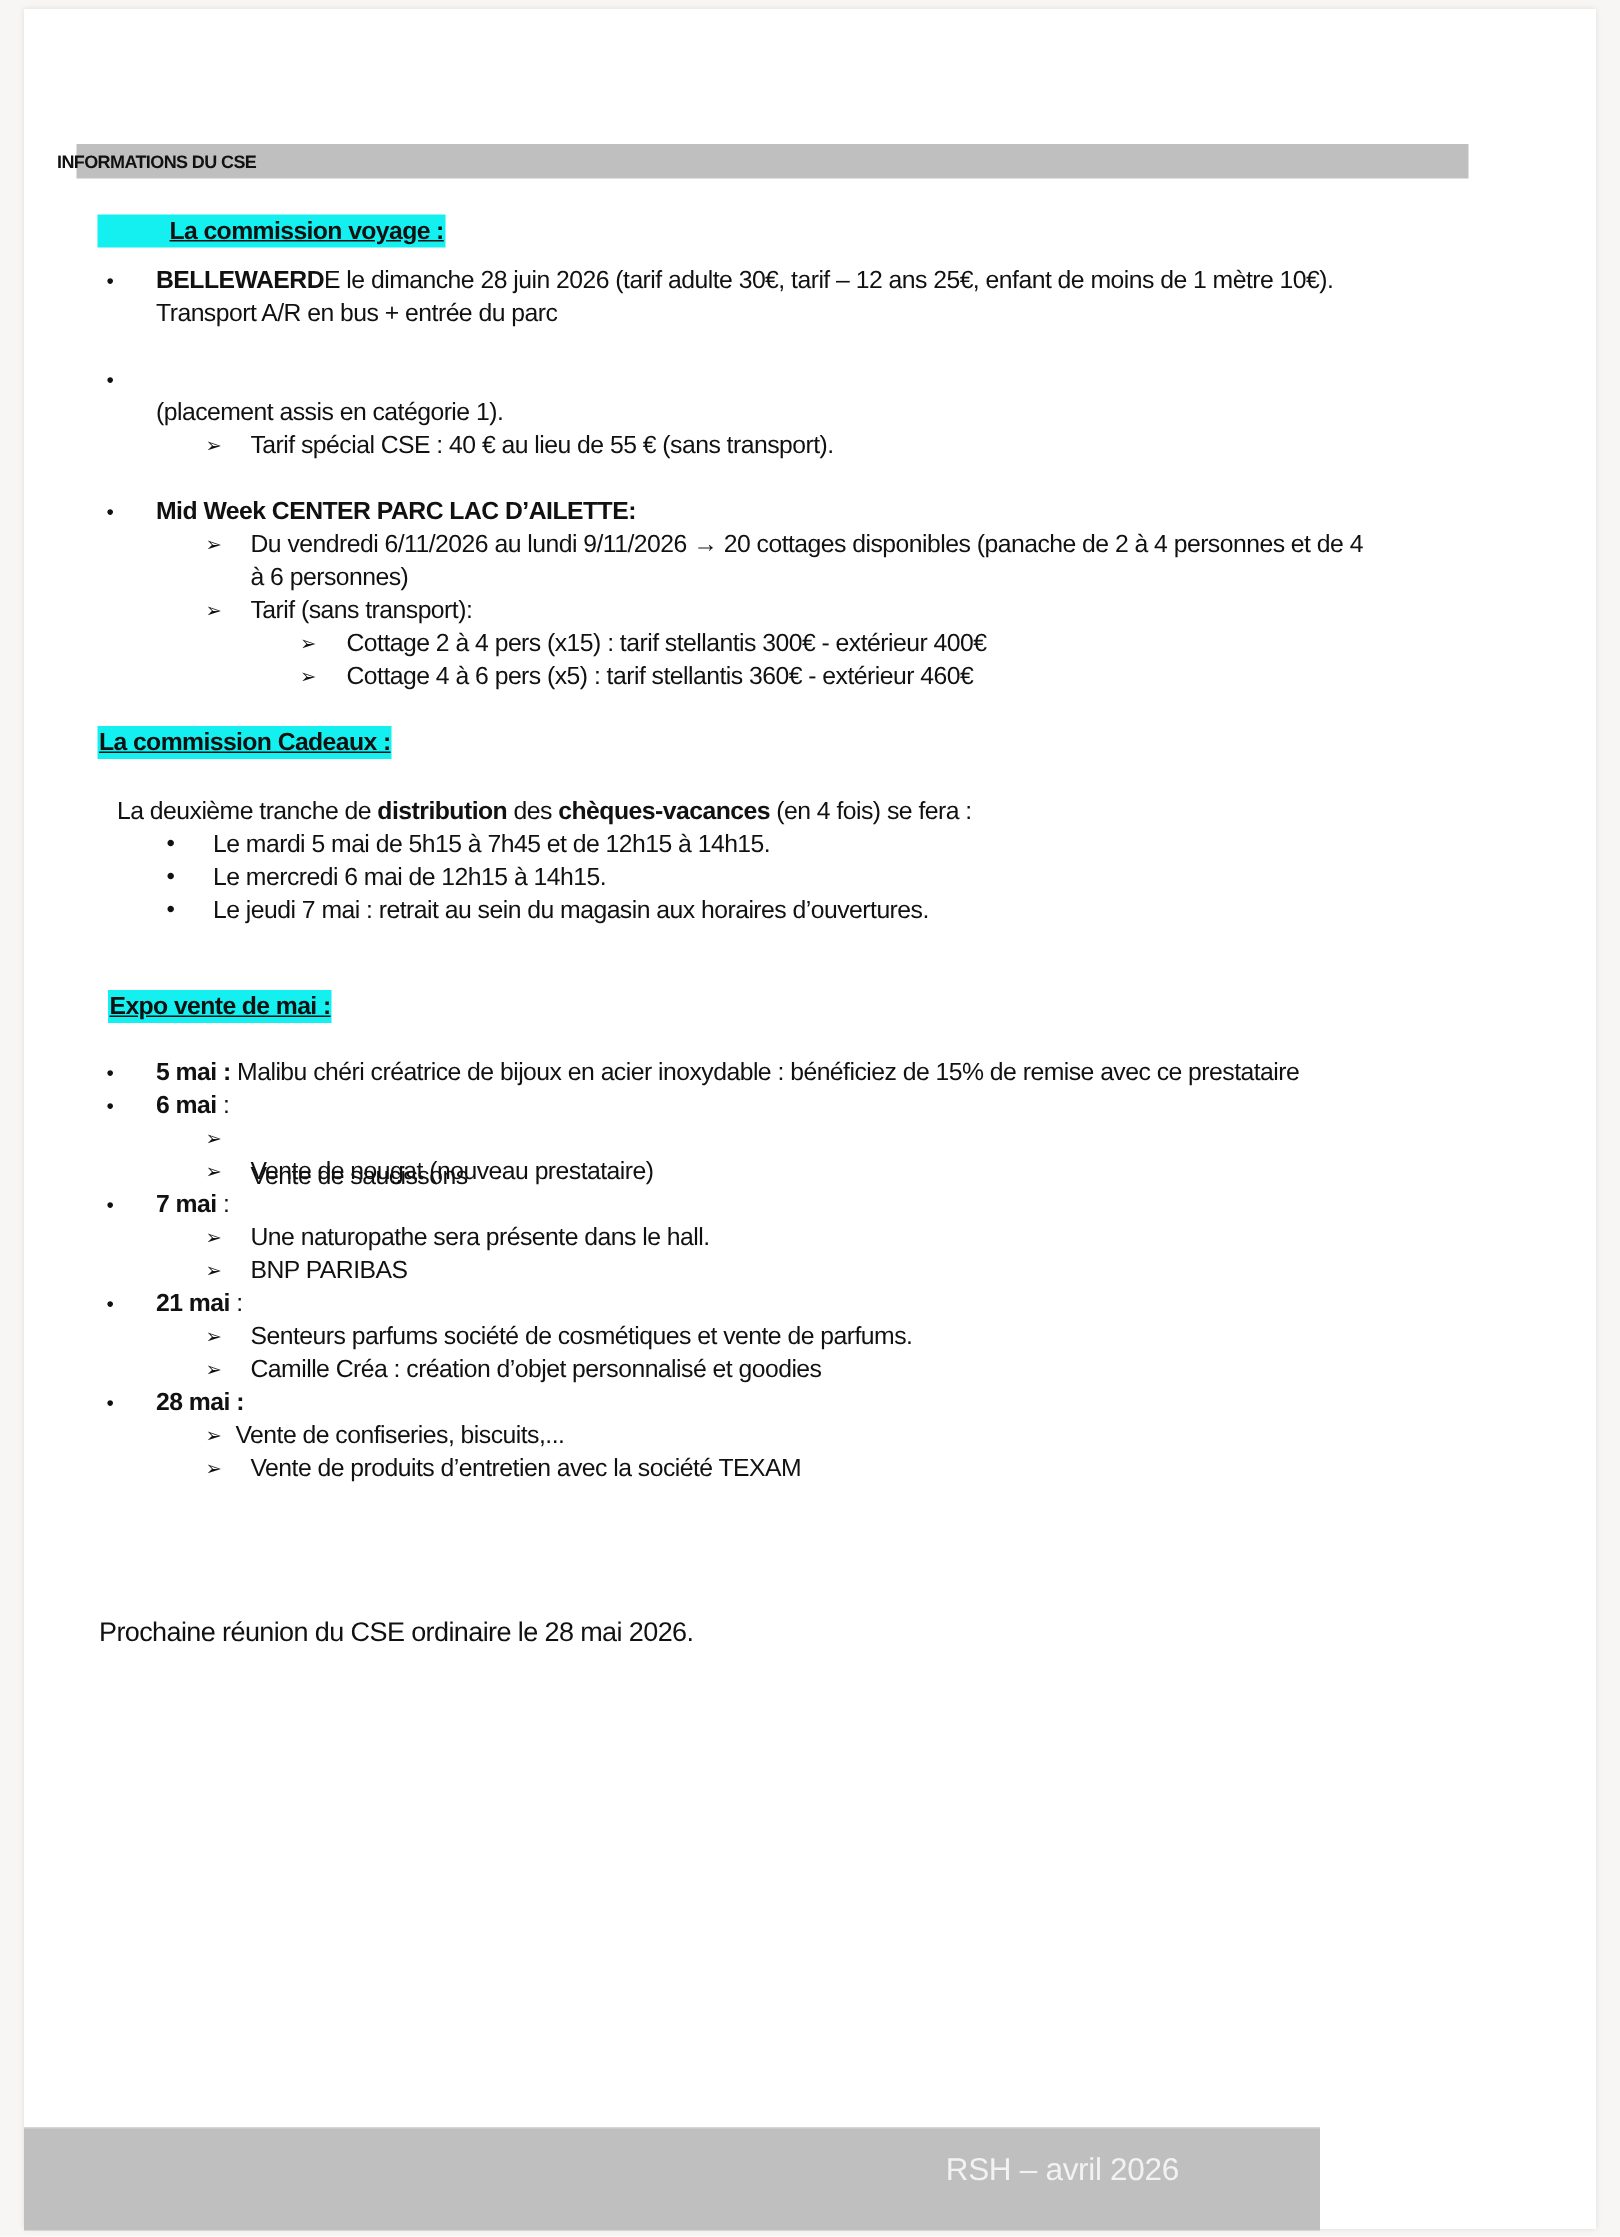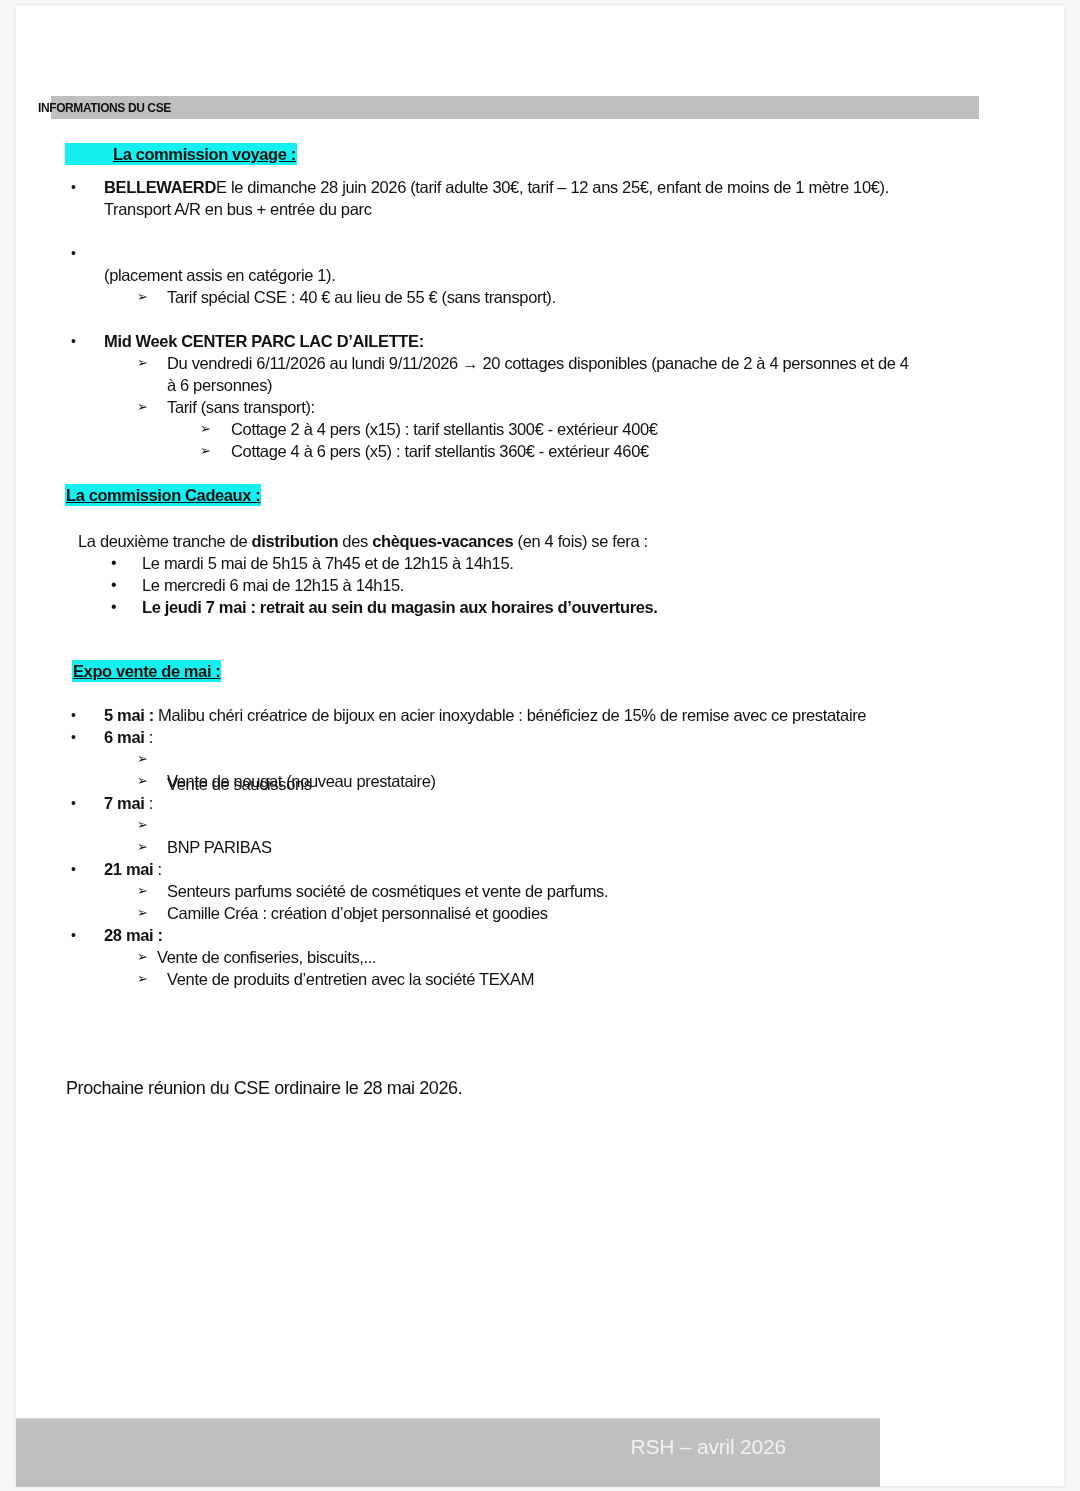--- a/index.html
+++ b/index.html
@@ -63,37 +63,38 @@
   <div class="arrow" style="left:184px; top:434px;">➢</div>
   <div class="abs" style="left:215px; top:434px;">Cottage 4 à 6 pers (x5) : tarif stellantis 360€ - extérieur 460€</div>
 
   <div class="section-heading" style="left:49px; top:478px;">La commission Cadeaux :</div>
   <div class="abs" style="left:62px; top:524px;"><span>La deuxième tranche de </span><b>distribution</b><span> des </span><b>chèques-vacances</b><span> (en 4 fois) se fera :</span></div>
   <div class="bullet" style="left:95px; top:546px; font-size:16px;">•</div>
   <div class="abs" style="left:126px; top:546px;">Le mardi 5 mai de 5h15 à 7h45 et de 12h15 à 14h15.</div>
   <div class="bullet" style="left:95px; top:568px; font-size:16px;">•</div>
   <div class="abs" style="left:126px; top:568px;">Le mercredi 6 mai de 12h15 à 14h15.</div>
   <div class="bullet" style="left:95px; top:590px; font-size:16px;">•</div>
-  <div class="abs" style="left:126px; top:590px;font-weight:bold;">Le jeudi 7 mai : retrait au sein du magasin aux horaires d’ouvertures.</div>
+  <div class="abs" style="left:126px; top:590px;">Le jeudi 7 mai : retrait au sein du magasin aux horaires d’ouvertures.</div>
 
   <div class="section-heading" style="left:56px; top:654px;">Expo vente de mai :</div>
 
   <div class="bullet" style="left:55px; top:698px;">•</div>
   <div class="abs" style="left:88px; top:698px;"><b>5 mai :</b><span> Malibu chéri créatrice de bijoux en acier inoxydable : bénéficiez de 15% de remise avec ce prestataire</span></div>
 
   <div class="bullet" style="left:55px; top:720px;">•</div>
   <div class="abs" style="left:88px; top:720px;"><b>6 mai</b><span> :</span></div>
   <div class="arrow" style="left:121px; top:742px;">➢</div>
   <div class="abs" style="left:151px; top:736px;margin-top:31px;">Vente de saucissons</div>
   <div class="arrow" style="left:121px; top:764px;">➢</div>
   <div class="abs" style="left:151px; top:764px;">Vente de nougat (nouveau prestataire)</div>
 
   <div class="bullet" style="left:55px; top:786px;">•</div>
   <div class="abs" style="left:88px; top:786px;"><b>7 mai</b><span> :</span></div>
   <div class="arrow" style="left:121px; top:808px;">➢</div>
+  <div class="abs" style="left:151px; top:808px;">Une naturopathe sera présente dans le hall.</div>
   <div class="arrow" style="left:121px; top:830px;">➢</div>
   <div class="abs" style="left:151px; top:830px;">BNP PARIBAS</div>
 
   <div class="bullet" style="left:55px; top:852px;">•</div>
   <div class="abs" style="left:88px; top:852px;"><b>21 mai</b><span> :</span></div>
   <div class="arrow" style="left:121px; top:874px;">➢</div>
   <div class="abs" style="left:151px; top:874px;">Senteurs parfums société de cosmétiques et vente de parfums.</div>
   <div class="arrow" style="left:121px; top:896px;">➢</div>
   <div class="abs" style="left:151px; top:896px;">Camille Créa : création d’objet personnalisé et goodies</div>
 

